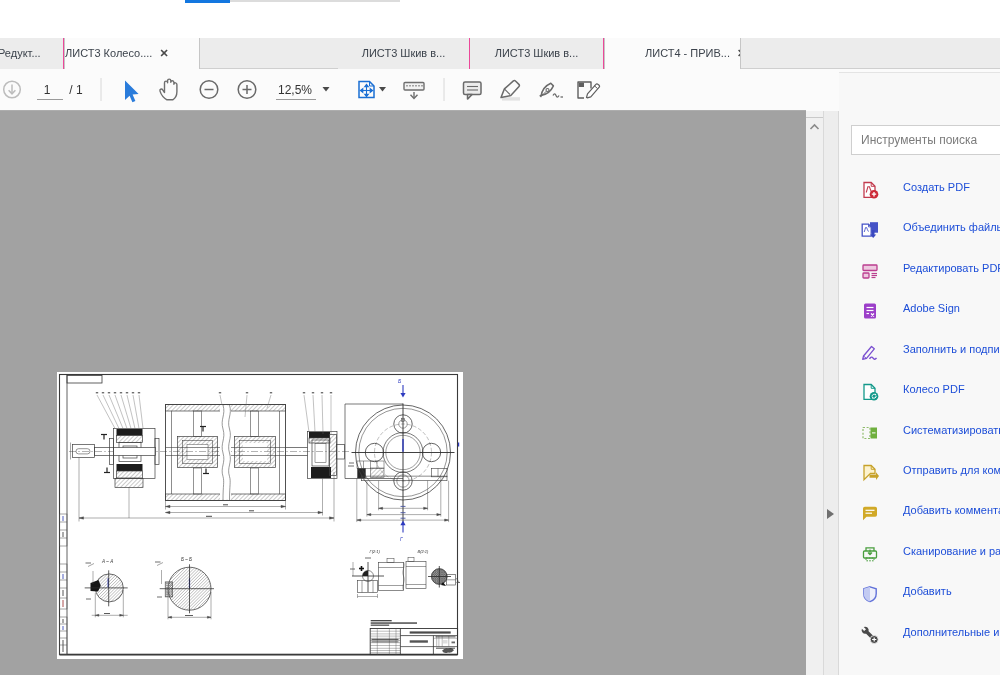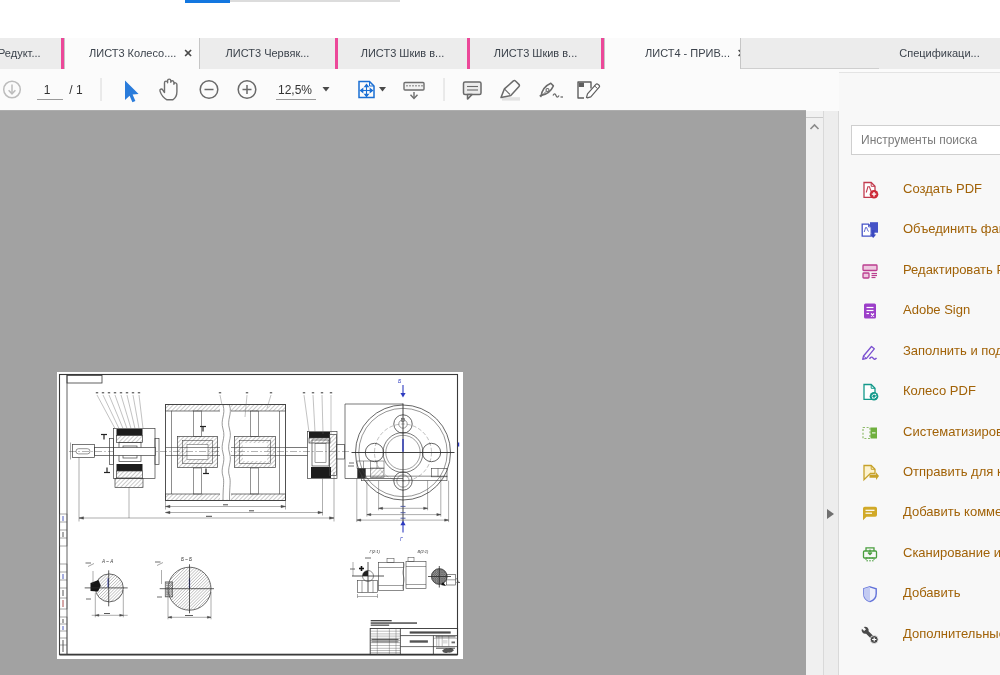--- a/index.html
+++ b/index.html
@@ -3,57 +3,55 @@
 *{margin:0;padding:0;box-sizing:border-box}
 html,body{width:1000px;height:675px;overflow:hidden;font-family:"Liberation Sans",sans-serif;background:#fff}
 #root{position:relative;width:1000px;height:675px}
 .abs{position:absolute}
 
 #top{left:0;top:0;width:1000px;height:38px;background:#fff}
 #pbB{left:185px;top:0;width:45px;height:3px;background:#1377e0}
 #pbG{left:230px;top:0;width:170px;height:2px;background:#dcdcdc}
 
 #tabs{left:0;top:38px;width:1000px;height:31px;background:#ececec;border-bottom:1px solid #cfcfcf}
-.tab{position:absolute;top:0;height:31px;background:#ececec;border-right:3px solid #ec4899;color:#3c434c;font-size:11px;line-height:31px;text-align:center;white-space:nowrap;overflow:hidden}
-.tab.act{background:#fbfbfb;height:32px;border-left:1px solid #c6c6c6;border-right:1px solid #c6c6c6;text-align:left;padding-left:24px}
+.tab{position:absolute;top:0;height:31px;background:#ececec;border-right:1px solid #ec4899;color:#3c434c;font-size:11px;line-height:31px;text-align:center;white-space:nowrap;overflow:hidden}
+.tab.act{background:#fbfbfb;height:32px;border-left:1px solid #c6c6c6;border-right:1px solid #c6c6c6;text-align:left;}
 .tx{color:#4a4a4a;font-size:11px;font-weight:bold;margin-left:7px}
 
 #tbar{left:0;top:69px;width:1000px;height:42px;background:#fbfbfb}
 #tbb{left:0;top:109.5px;width:806px;height:1.5px;background:#adadad}
 #tbline{left:0;top:72px;width:1000px;height:1px;background:#ededed}
 
 #canvas{left:0;top:111px;width:806px;height:564px;background:#a2a2a2}
 #page{position:absolute;left:57px;top:261px;width:406px;height:287px;background:#fff}
 
 #sbar{left:806px;top:111px;width:17px;height:564px;background:#f0f0f0}
 #sbtop{position:absolute;left:0;top:0;width:17px;height:7px;background:#f1f1f1;border-bottom:1px solid #c9c9c9}
 
 #divider{left:823px;top:111px;width:16px;height:564px;background:#ededed;border-left:1px solid #d9d9d9;border-right:1px solid #d9d9d9}
 #coll{position:absolute;left:3px;top:398px;width:0;height:0;border-top:5.5px solid transparent;border-bottom:5.5px solid transparent;border-left:7px solid #6f6f6f}
 
 #panel{left:839px;top:72px;width:161px;height:603px;background:#f8f8f8;border-top:1px solid #e4e4e4}
 #search{position:absolute;left:12px;top:52px;width:165px;height:30px;background:#fff;border:1px solid #cfcfcf;color:#7c7c7c;font-size:12px;line-height:28px;padding-left:9px}
 .item{position:absolute;left:12px;width:200px;height:20px}
 .item svg{position:absolute;left:10px;top:1px}
-.item span{position:absolute;left:52px;top:1px;font-size:13px;color:#a16207;white-space:nowrap}
+.item span{position:absolute;left:52px;top:1px;font-size:11px;color:#1d4ed8;white-space:nowrap}
 </style></head>
 <body>
 <div id="root">
 <div class="abs" id="top">
       <div class="abs" id="pbB"></div>
       <div class="abs" id="pbG"></div>
     </div>
 <div class="abs" id="tabs">
 <div class="tab" style="left:0;width:64px;text-align:left;text-indent:-2px">Редукт...</div>
 <div class="tab act" style="left:64px;width:136px">ЛИСТ3 Колесо....<span class="tx">✕</span></div>
-<div class="tab" style="left:200px;width:138px">ЛИСТ3 Червяк...</div>
 <div class="tab" style="left:338px;width:132px">ЛИСТ3 Шкив в...</div>
 <div class="tab" style="left:470px;width:134px">ЛИСТ3 Шкив в...</div>
 <div class="tab act" style="left:604px;width:137px;padding-left:40px">ЛИСТ4 - ПРИВ...<span class="tx">✕</span></div>
-<div class="tab" style="left:879px;width:121px;border-right:none">Спецификаци...</div>
 </div>
 <div class="abs" id="tbar">
 <div class="abs" id="tbline"></div>
       <div class="abs" id="tbb" style="position:absolute;left:0;top:40.5px;width:806px;height:1.5px;background:#adadad"></div>
 <svg style="position:absolute;left:0;top:0" width="650" height="42" viewBox="0 0 650 42">
 <g fill="none" stroke="#bcbcbc" stroke-width="1.5">
 <circle cx="12" cy="20.5" r="8.3"></circle>
           <line x1="12" y1="15.5" x2="12" y2="24.5"></line>
           <path d="M8.6,21.2 L12,24.8 L15.4,21.2"></path>
 </g>

